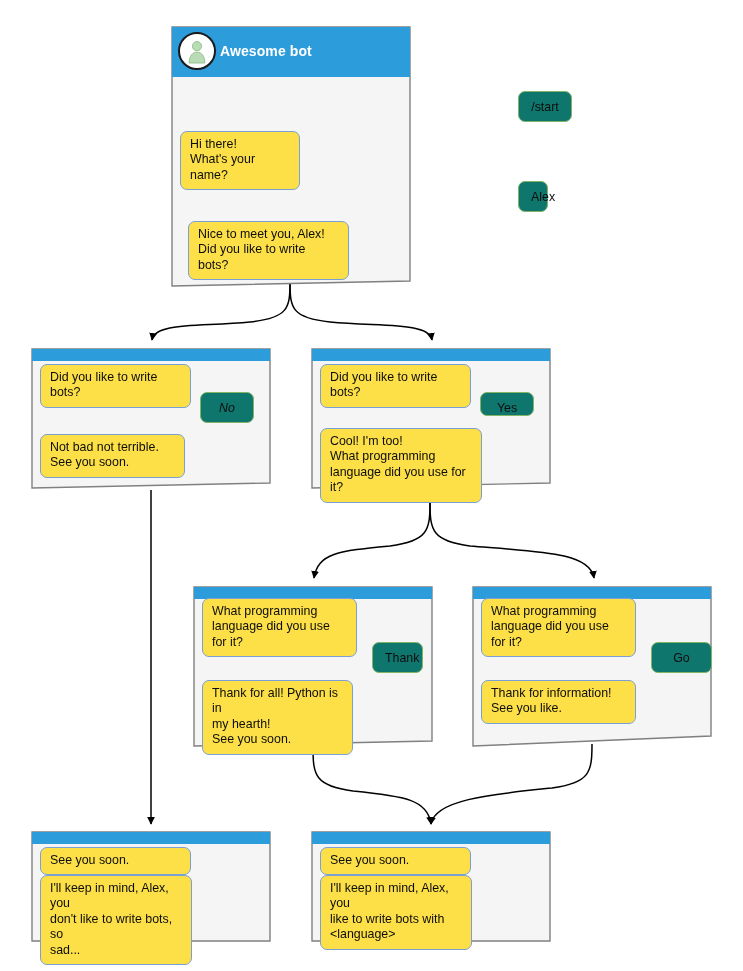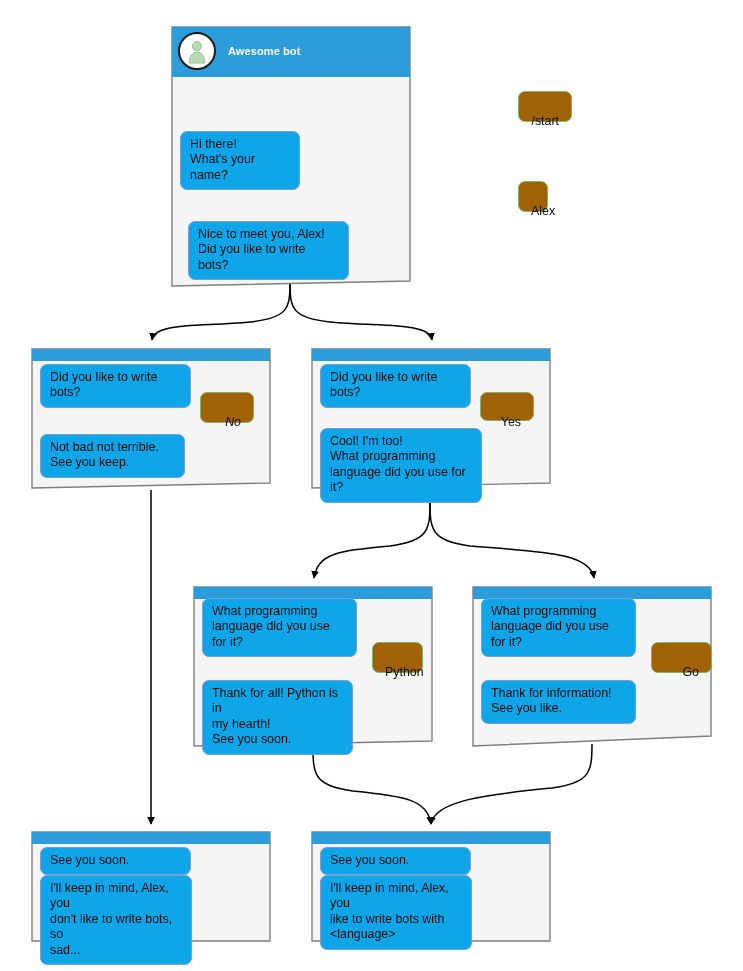--- a/index.html
+++ b/index.html
@@ -77,49 +77,49 @@
     box-sizing: border-box;
     display: flex;
     align-items: center;
     justify-content: center;
     flex: 0 0 auto;
   }
   .avatar svg { display: block; }
 
   .bot-title {
     color: #ffffff;
-    font-size: 11px;
+    font-size: 14px;
     font-weight: bold;
-    margin-left: 12px;
+    margin-left: 4px;
     letter-spacing: 0.1px;
     white-space: nowrap;
   }
 
   
   .bubble {
     position: absolute;
     box-sizing: border-box;
     border-radius: 7px;
     border: 1px solid;
     font-size: 12.4px;
     line-height: 15.4px;
     color: #0d0d0d;
     padding: 5px 9px 6px 9px;
     white-space: pre-line;
   }
   .bubble.bot {
-    background: #0ea5e9;
+    background: #fde047;
     border-color: #7a9fd4;
     left: 10px;
   }
   .bubble.user {
-    background: #a16207;
+    background: #0f766e;
     border-color: #82b366;
-    text-align: right;
-    padding: 20px 12px 7px 12px;
+    text-align: center;
+    padding: 6px 12px 7px 12px;
   }
 </style>
 </head>
 <body>
 
 <div id="canvas">
 
   <svg id="edge-layer" viewBox="0 0 743 971">
     <defs>
       <marker id="arrow" viewBox="0 0 10 10" refX="9" refY="5" markerWidth="5.2" markerHeight="5.2" orient="auto-start-reverse">
@@ -174,50 +174,50 @@
     <svg class="node-bg" viewBox="0 0 242 143" preserveAspectRatio="none">
       <polygon points="2,2 240,2 240,136 2,141" fill="#F5F5F5" stroke="#808080" stroke-width="1.4"></polygon>
       <polygon points="2,2 240,2 240,14 2,14" fill="#2D9CDB" stroke="none"></polygon>
     </svg>
     <div class="node-inner">
       <div class="bubble bot" style="top:17px; width:151px;">Did you like to write bots?</div>
 
       <div class="bubble user" style="left:170px; top:45px; width:54px; height:31px; line-height:19px;font-style:italic;">No</div>
 
       <div class="bubble bot" style="top:87px; width:145px;">Not bad not terrible.
-See you keep.</div>
+See you soon.</div>
     </div>
   </div>
 
   <div class="node" style="left:310px; top:347px; width:242px; height:143px;">
     <svg class="node-bg" viewBox="0 0 242 143" preserveAspectRatio="none">
       <polygon points="2,2 240,2 240,136 2,141" fill="#F5F5F5" stroke="#808080" stroke-width="1.4"></polygon>
       <polygon points="2,2 240,2 240,14 2,14" fill="#2D9CDB" stroke="none"></polygon>
     </svg>
     <div class="node-inner">
       <div class="bubble bot" style="top:17px; width:151px;">Did you like to write bots?</div>
 
-      <div class="bubble user" style="left:170px; top:45px; width:54px; height:16px; line-height:19px;">Yes</div>
+      <div class="bubble user" style="left:170px; top:45px; width:54px; height:24px; line-height:19px;">Yes</div>
 
       <div class="bubble bot" style="top:81px; width:162px;">Cool! I'm too!
 What programming
 language did you use for it?</div>
     </div>
   </div>
 
   <div class="node" style="left:192px; top:585px; width:242px; height:163px;">
     <svg class="node-bg" viewBox="0 0 242 163" preserveAspectRatio="none">
       <polygon points="2,2 240,2 240,156 2,161" fill="#F5F5F5" stroke="#808080" stroke-width="1.4"></polygon>
       <polygon points="2,2 240,2 240,14 2,14" fill="#2D9CDB" stroke="none"></polygon>
     </svg>
     <div class="node-inner">
       <div class="bubble bot" style="top:13px; width:155px;">What programming
 language did you use for it?</div>
 
-      <div class="bubble user" style="left:180px; top:57px; width:51px; height:31px; line-height:19px;">Python</div>
+      <div class="bubble user" style="left:180px; top:57px; width:51px; height:31px; line-height:19px;">Thank</div>
 
       <div class="bubble bot" style="top:95px; width:151px;">Thank for all! Python is in
 my hearth!
 See you soon.</div>
     </div>
   </div>
 
   <div class="node" style="left:471px; top:585px; width:242px; height:163px;">
     <svg class="node-bg" viewBox="0 0 242 163" preserveAspectRatio="none">
       <polygon points="2,2 240,2 240,151 2,161" fill="#F5F5F5" stroke="#808080" stroke-width="1.4"></polygon>

